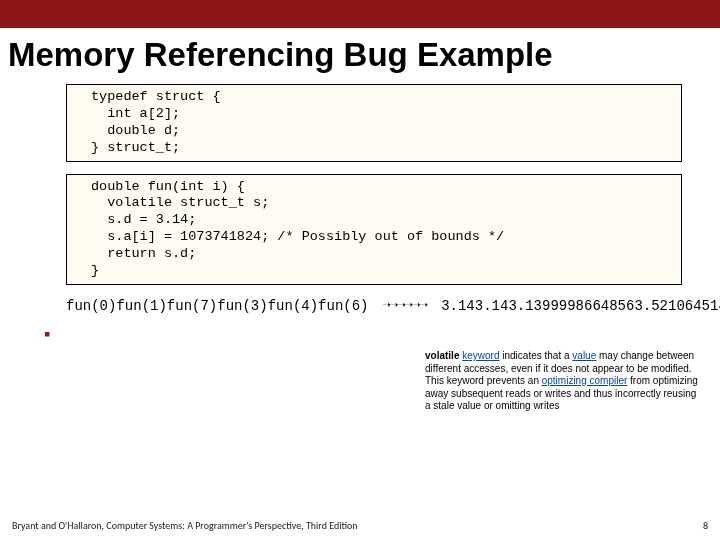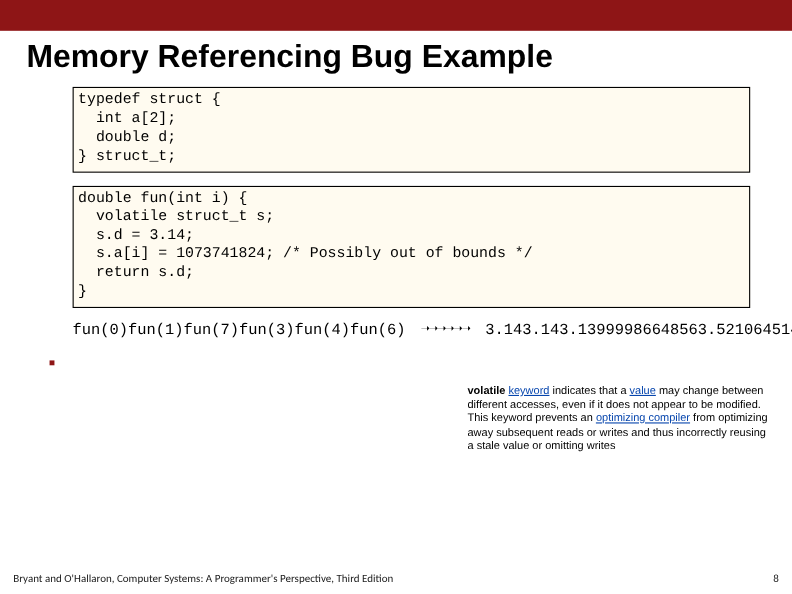--- a/index.html
+++ b/index.html
@@ -10,35 +10,35 @@
     font-family: Arial, Helvetica, sans-serif;
     overflow: hidden;
     position: relative;
   }
   .topbar {
     background: #8e1516;
     height: 28px;
     width: 100%;
   }
   .title {
-    font-size: 29px;
+    font-size: 33px;
     font-weight: bold;
     color: #000;
-    padding: 8px 0 10px 24px;
+    padding: 8px 0 10px 8px;
   }
   .content {
     padding: 0 38px 0 66px;
   }
   .codebox {
     border: 1px solid #000;
     background: #fffbf0;
     font-family: "Courier New", Courier, monospace;
     font-size: 13.5px;
     line-height: 1.25;
-    padding: 4px 4px;
+    padding: 4px 24px;
     margin-bottom: 12px;
   }
   .results {
     display: flex;
     gap: 14px;
     align-items: flex-start;
     font-family: "Courier New", Courier, monospace;
     font-size: 14px;
     line-height: 1.35;
   }

